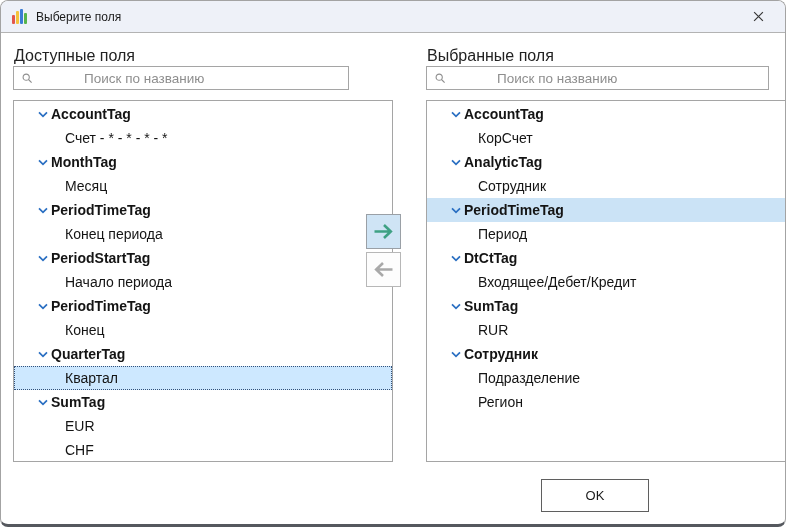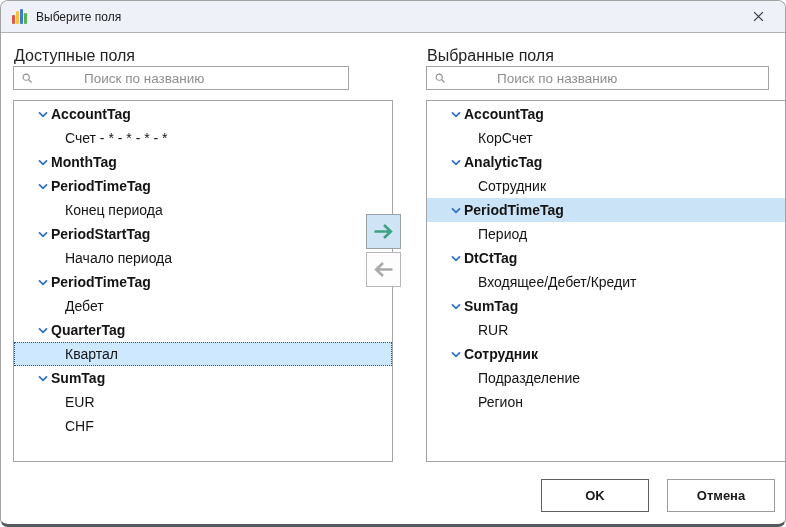--- a/index.html
+++ b/index.html
@@ -82,21 +82,20 @@
   .xfer-right{top:213px;background:var(--move-right-bg,#cfe4f5);border:1px solid #9aa0a6;}
   .xfer-right path{stroke:var(--arrow-green,#3fa184);}
   .xfer-left{top:251px;background:#fdfdfd;border:1px solid #b7b7b7;}
   .xfer-left path{stroke:var(--arrow-gray,#a9a9a9);}
 
   
   .btn{
     position:absolute;top:478px;width:108px;height:33px;background:#fff;
     font-size:13px;color:#1a1a1a;cursor:pointer;
     font-family:"Liberation Sans","DejaVu Sans",sans-serif;
-    font-weight:bold;
   }
   .btn-ok{left:540px;border:1px solid #5f5f5f;}
   .btn-cancel{left:666px;border:1px solid #9c9c9c;}
 </style>
 </head>
 <body>
 
 <div class="dialog">
 
   <div class="titlebar">
@@ -142,20 +141,23 @@
       </div>
       <div class="row child">
         <span class="lbl">Счет - * - * - * - *</span>
       </div>
       <div class="row group">
         <svg viewBox="0 0 10 7" class="chev">
           <path d="M1 1.3 L5 5.3 L9 1.3"></path>
         </svg>
         <span class="lbl">MonthTag</span>
       </div>
+      <div class="row child">
+        <span class="lbl">Месяц</span>
+      </div>
       <div class="row group">
         <svg viewBox="0 0 10 7" class="chev">
           <path d="M1 1.3 L5 5.3 L9 1.3"></path>
         </svg>
         <span class="lbl">PeriodTimeTag</span>
       </div>
       <div class="row child">
         <span class="lbl">Конец периода</span>
       </div>
       <div class="row group">
@@ -167,21 +169,21 @@
       <div class="row child">
         <span class="lbl">Начало периода</span>
       </div>
       <div class="row group">
         <svg viewBox="0 0 10 7" class="chev">
           <path d="M1 1.3 L5 5.3 L9 1.3"></path>
         </svg>
         <span class="lbl">PeriodTimeTag</span>
       </div>
       <div class="row child">
-        <span class="lbl">Дебет</span>
+        <span class="lbl">Конец</span>
       </div>
       <div class="row group">
         <svg viewBox="0 0 10 7" class="chev">
           <path d="M1 1.3 L5 5.3 L9 1.3"></path>
         </svg>
         <span class="lbl">QuarterTag</span>
       </div>
       <div class="row child selected focused">
         <span class="lbl">Квартал</span>
       </div>
@@ -264,15 +266,14 @@
       <path d="M1.5 9.5 H17 M11 3 L17.8 9.5 L11 16"></path>
     </svg>
   </button>
   <button class="xfer xfer-left">
     <svg viewBox="0 0 21 19">
       <path d="M19.5 9.5 H4 M10 3 L3.2 9.5 L10 16"></path>
     </svg>
   </button>
 
   <button class="btn btn-ok">OK</button>
-  <button class="btn btn-cancel">Отмена</button>
 
 </div>
 
 </body></html>

